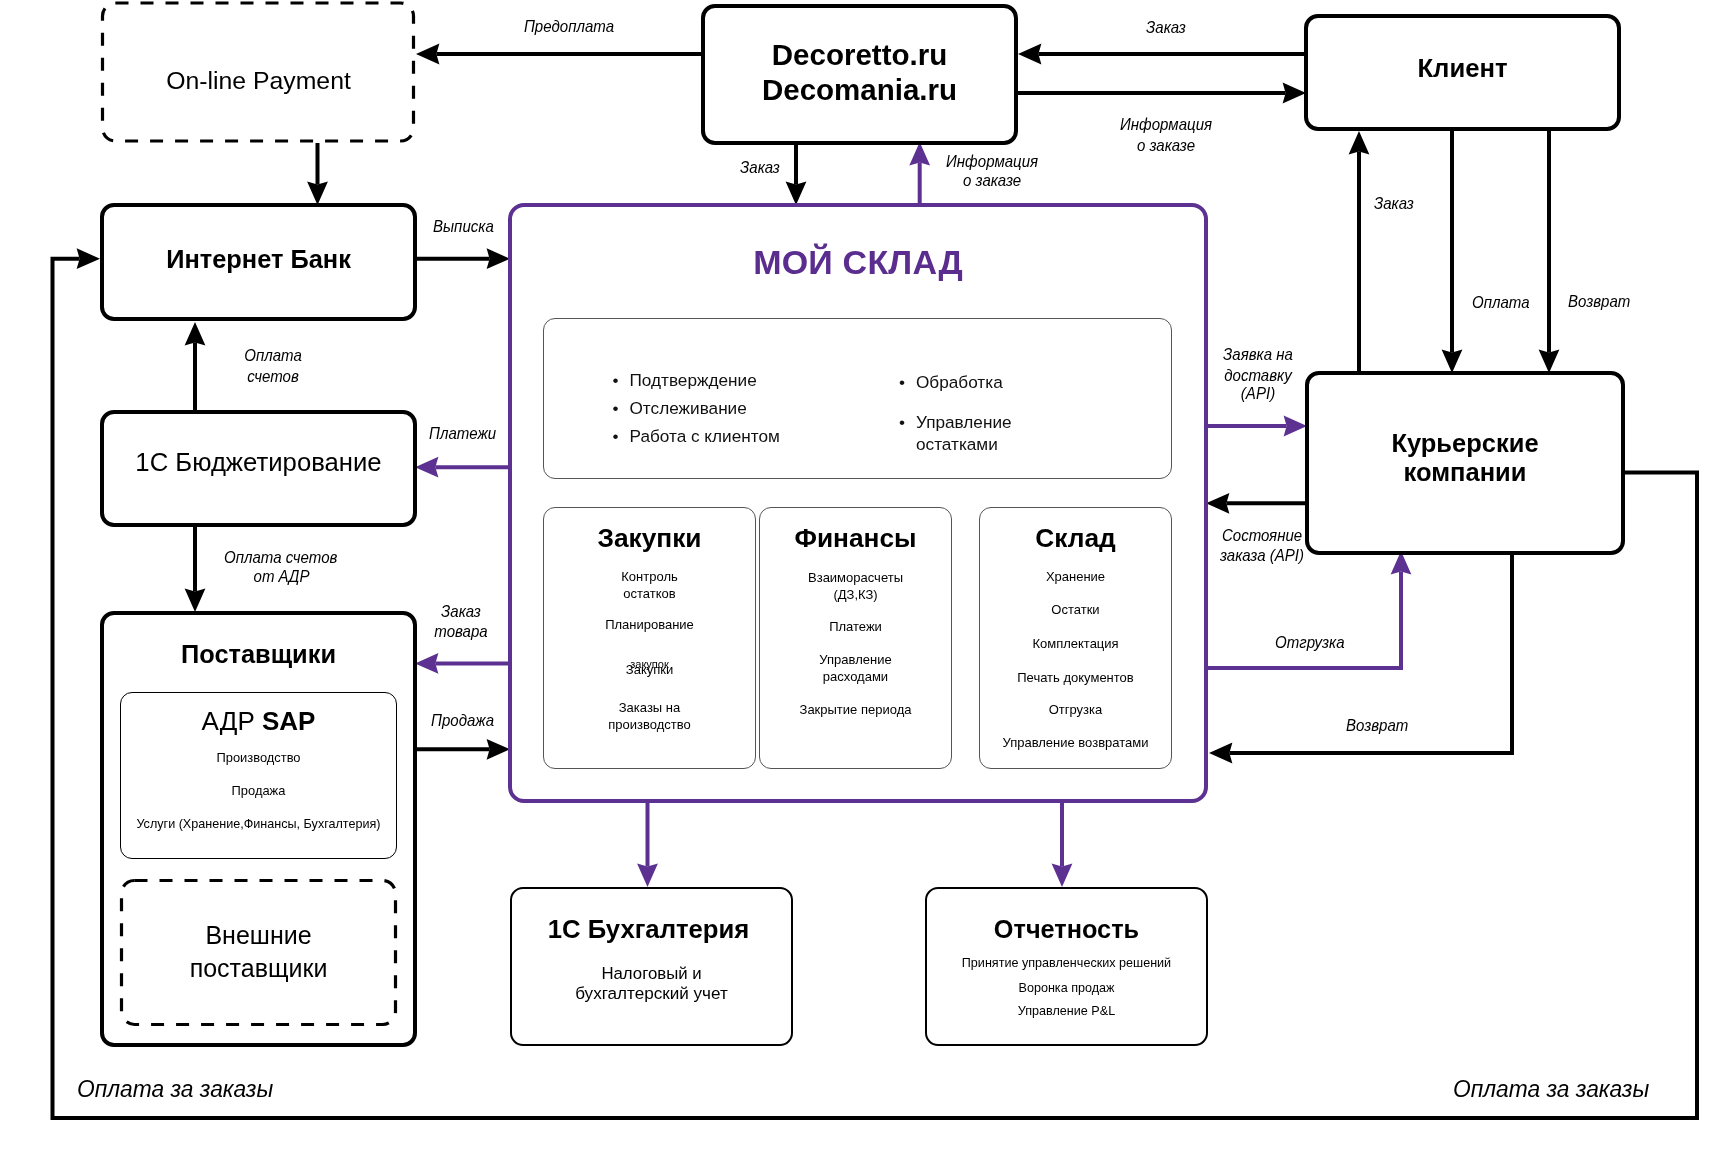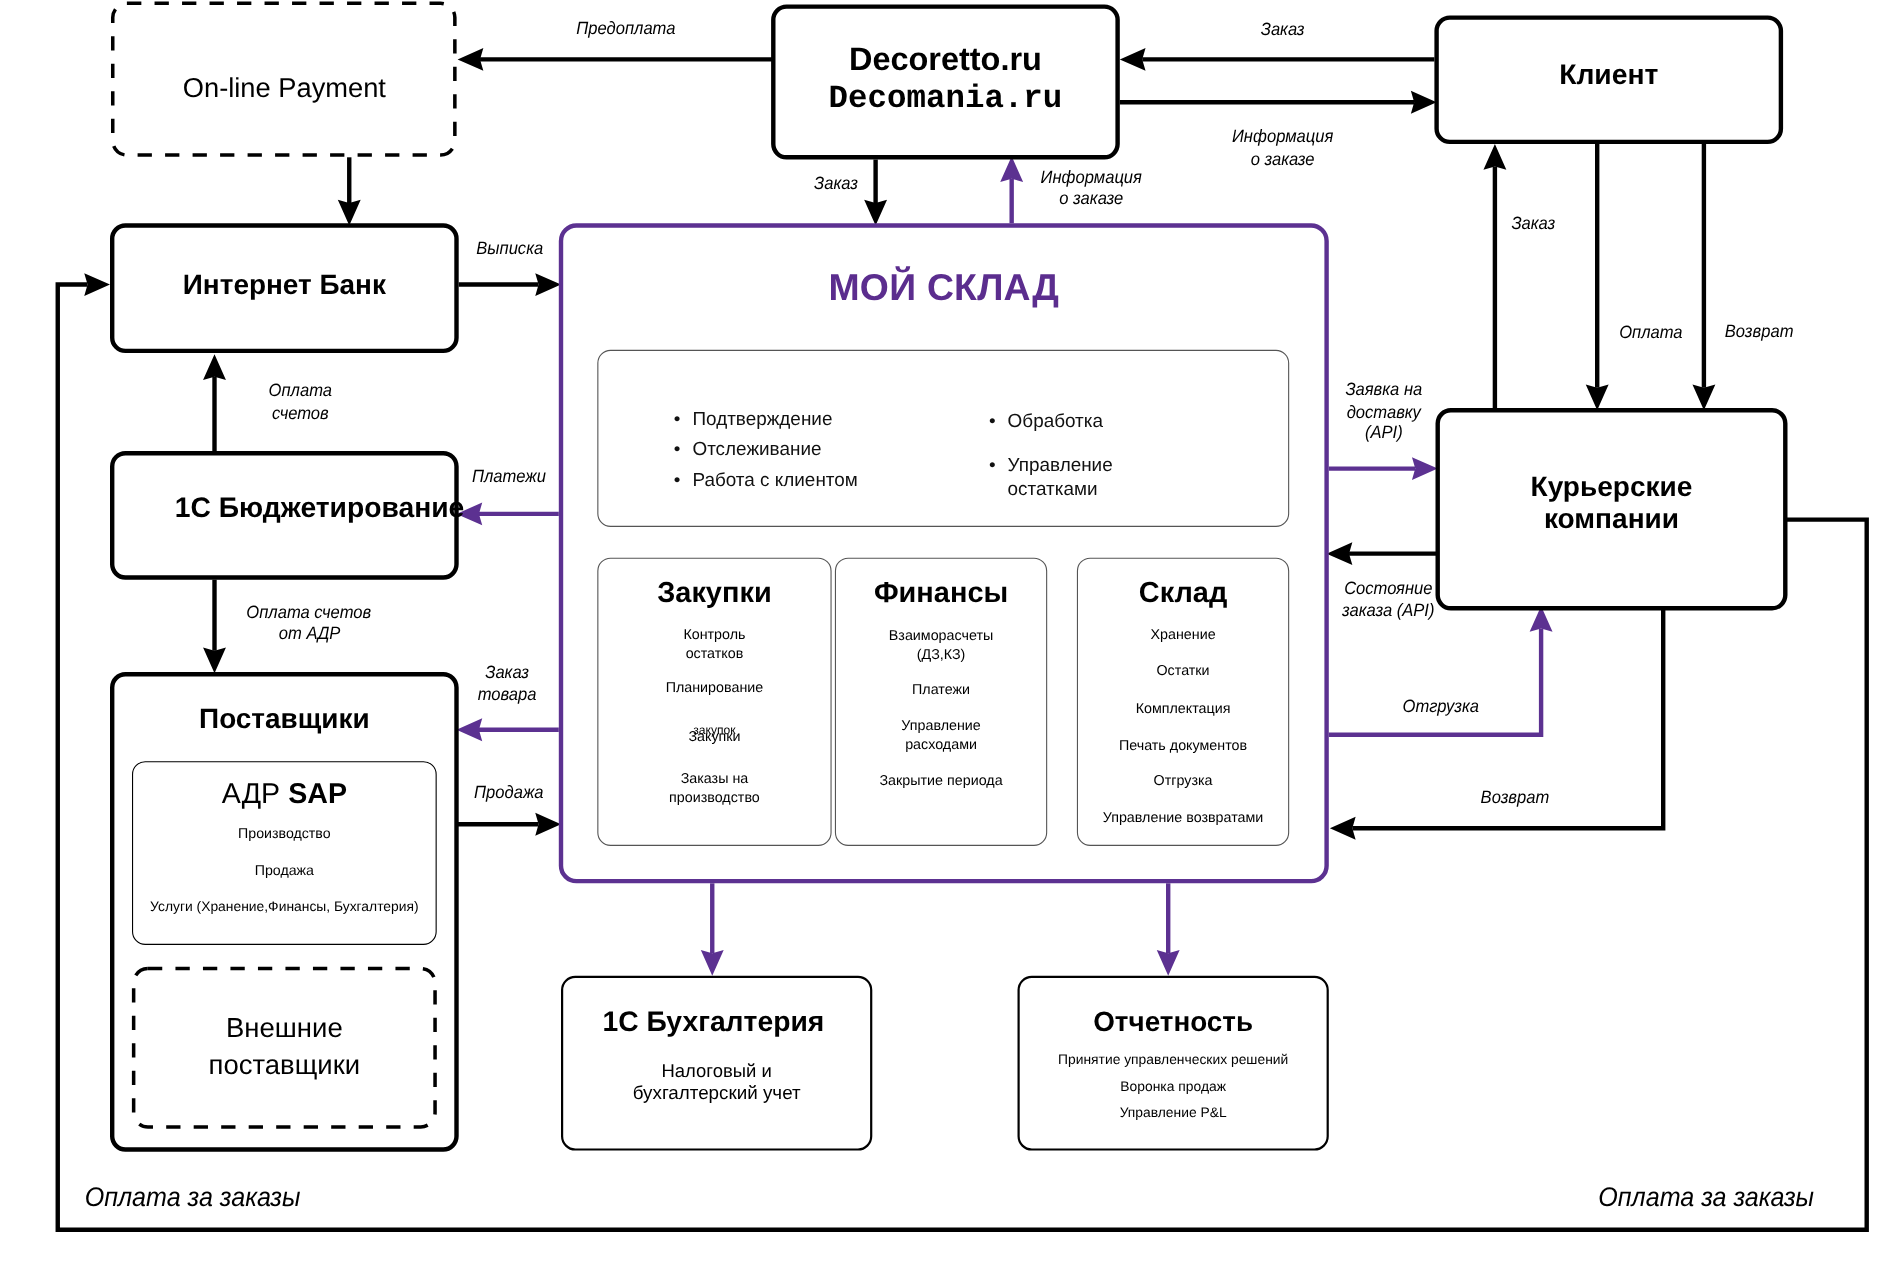--- a/index.html
+++ b/index.html
@@ -62,33 +62,33 @@
         <path d="M1062,803 L1062,866.6" marker-end="url(#ahP)"></path>
       </g>
   </svg>
 
   <div class="box" style="left:101px;top:1px;width:315px;height:142px;background:transparent;">
     <div class="ctr" style="top:66px;font-size:24.8px;">On-line Payment</div>
   </div>
 
   <div class="box b-thick" style="left:701px;top:4px;width:317px;height:141px;">
     <div class="ctr" style="top:29px;font-size:29.5px;font-weight:bold;line-height:35px;">Decoretto.ru</div>
-    <div class="ctr" style="top:64px;font-size:29.5px;font-weight:bold;line-height:35px;font-family:Liberation Mono, monospace;">Decomania.ru</div>
+    <div class="ctr" style="top:64px;font-size:29.5px;font-weight:bold;line-height:35px;">Decomania.ru</div>
   </div>
 
   <div class="box b-thick" style="left:1304px;top:14px;width:317px;height:117px;">
     <div class="ctr" style="top:36px;font-size:25.7px;font-weight:bold;">Клиент</div>
   </div>
 
   <div class="box b-thick" style="left:100px;top:203px;width:317px;height:118px;">
     <div class="ctr" style="top:38px;font-size:25.4px;font-weight:bold;">Интернет Банк</div>
   </div>
 
   <div class="box b-thick" style="left:100px;top:410px;width:317px;height:117px;">
-    <div class="ctr" style="top:34px;font-size:25.7px;font-weight:bold;padding-left:32px;">1С Бюджетирование</div>
+    <div class="ctr" style="top:34px;font-size:25.7px;font-weight:normal;">1С Бюджетирование</div>
   </div>
 
   <div class="box b-thick" style="left:100px;top:611px;width:317px;height:436px;">
     <div class="ctr" style="top:25px;font-size:25.4px;font-weight:bold;">Поставщики</div>
   </div>
 
   <div class="box b-thin2" style="left:120px;top:692px;width:277px;height:167px;">
     <div class="ctr" style="top:13px;font-size:26px;"><span>АДР </span><span style="font-weight:bold">SAP</span></div>
     <div class="ctr" style="top:57px;font-size:12.9px;white-space:nowrap;">Производство</div>
     <div class="ctr" style="top:90px;font-size:12.9px;white-space:nowrap;">Продажа</div>

